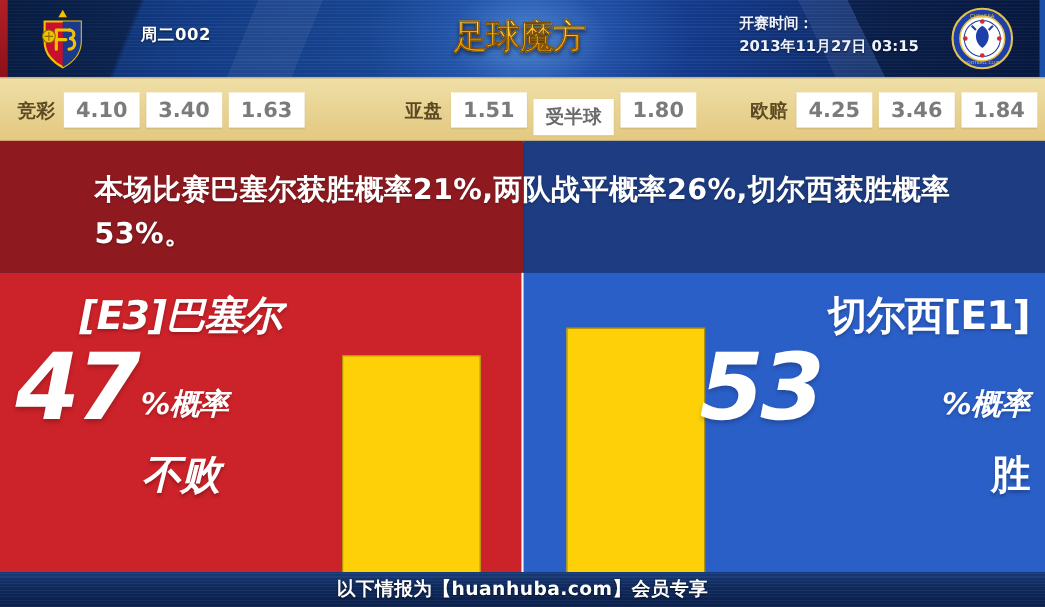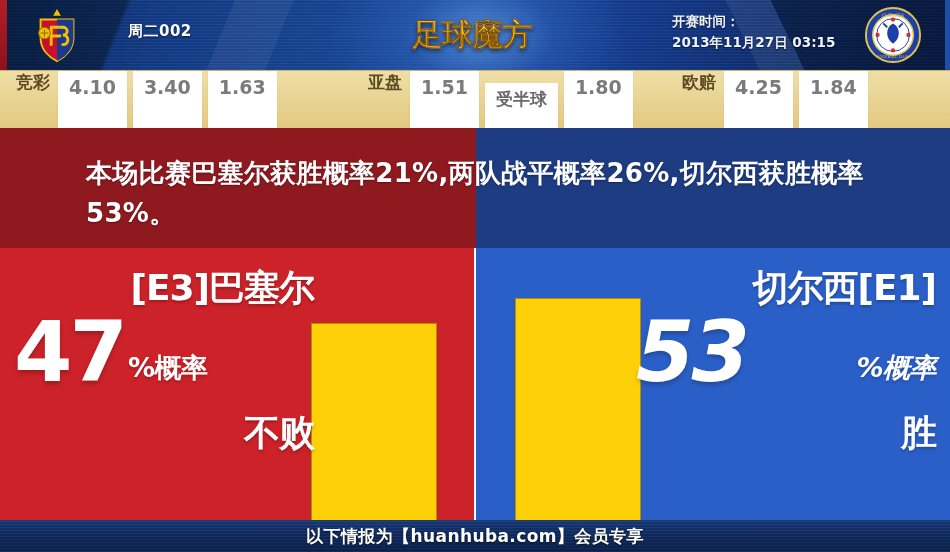--- a/index.html
+++ b/index.html
@@ -35,21 +35,21 @@
 
   
   .crest{position:absolute;top:6px;width:58px;height:58px;}
   .crest-left{left:28px;}
   .crest-right{right:28px;}
 
   
   .odds{position:absolute;left:0;top:70px;width:950px;height:58px;
     background:linear-gradient(180deg,#efdfa6 0%,#e9d495 45%,#e3c87f 100%);
     border-top:1px solid #cbb06a;border-bottom:1px solid #b99b55;}
-  .odds-group{position:absolute;top:0;height:58px;display:flex;}
+  .odds-group{position:absolute;top:0;height:58px;display:flex;align-items:center;}
   .odds-label{color:#5b4a22;font-size:17px;font-weight:bold;margin-right:8px;white-space:nowrap;}
   .odds-cell{background:#ffffff;color:#7b7b7b;font-size:19px;font-weight:bold;
     padding:5px 11px;margin-right:6px;min-width:44px;text-align:center;
     box-shadow:0 1px 1px rgba(0,0,0,.10);}
   .odds-cell.txt{font-size:17px;color:#6a6a6a;margin-top:12px;}
   .g1{left:16px;} .g2{left:368px;} .g3{left:682px;}
 
   
   .banner{position:absolute;left:0;top:128px;width:950px;height:120px;}
   .banner-red{position:absolute;left:0;top:0;width:476px;height:120px;background:#8e1a20;}
@@ -62,21 +62,21 @@
   .main{position:absolute;left:0;top:248px;width:950px;height:272px;}
   .pane-red{position:absolute;left:0;top:0;width:474px;height:272px;background:#cc2229;}
   .pane-blue{position:absolute;left:476px;top:0;width:474px;height:272px;background:#2b5fc8;}
   .pane-split{position:absolute;left:474px;top:0;width:2px;height:272px;background:#ffffff;}
 
   .bar{position:absolute;background:#fdd008;border:1px solid #b09000;}
   .bar-left{left:311px;top:67px;width:124px;height:205px;}
   .bar-right{left:515px;top:41px;width:124px;height:231px;}
 
   .team-block{position:absolute;top:16px;width:300px;}
-  .team-left{left:14px;text-align:right;}
+  .team-left{left:14px;text-align:center;font-style:italic;}
   .team-right{right:14px;text-align:right;}
   .team-name{color:#ffffff;font-size:36px;font-weight:bold;line-height:48px;letter-spacing:-1px;white-space:nowrap;
     text-shadow:0 2px 3px rgba(0,0,0,.25);}
   .prob-row{display:flex;align-items:flex-end;line-height:1;margin-top:2px;}
   .team-right .prob-row{justify-content:space-between;font-style:italic;}
   .prob-num{color:#ffffff;font-size:84px;font-weight:bold;letter-spacing:-3px;line-height:.92;
     text-shadow:0 3px 4px rgba(0,0,0,.22);}
   .prob-unit{color:#ffffff;font-size:27px;font-weight:bold;padding-bottom:10px;padding-left:3px;letter-spacing:-.5px;
     text-shadow:0 2px 3px rgba(0,0,0,.22);}
   .verdict{color:#ffffff;font-size:36px;font-weight:bold;line-height:56px;margin-top:14px;letter-spacing:-1px;
@@ -150,20 +150,21 @@
     <div class="odds-group g2">
       <span class="odds-label">亚盘</span>
       <span class="odds-cell">1.51</span>
       <span class="odds-cell txt">受半球</span>
       <span class="odds-cell">1.80</span>
     </div>
 
     <div class="odds-group g3">
       <span class="odds-label">欧赔</span>
       <span class="odds-cell">4.25</span>
+      <span class="odds-cell">3.46</span>
       <span class="odds-cell">1.84</span>
     </div>
   </div>
 
   <div class="banner">
     <div class="banner-red"></div>
     <div class="banner-blue"></div>
     <div class="banner-txt">本场比赛巴塞尔获胜概率21%,两队战平概率26%,切尔西获胜概率53%。</div>
   </div>
 

